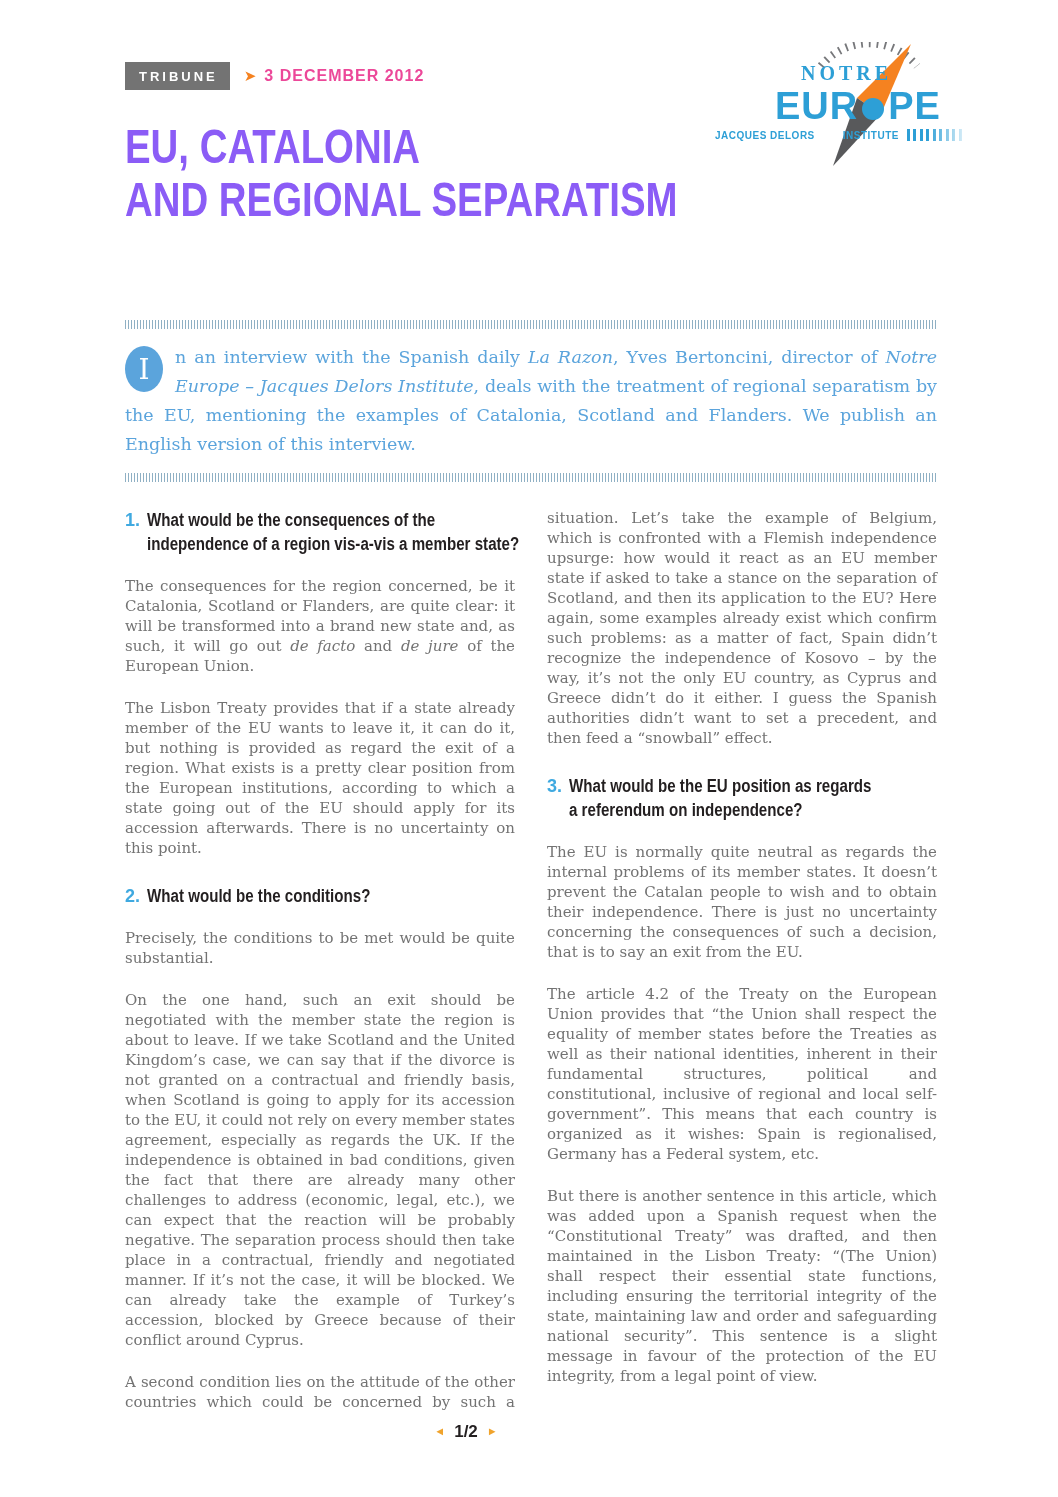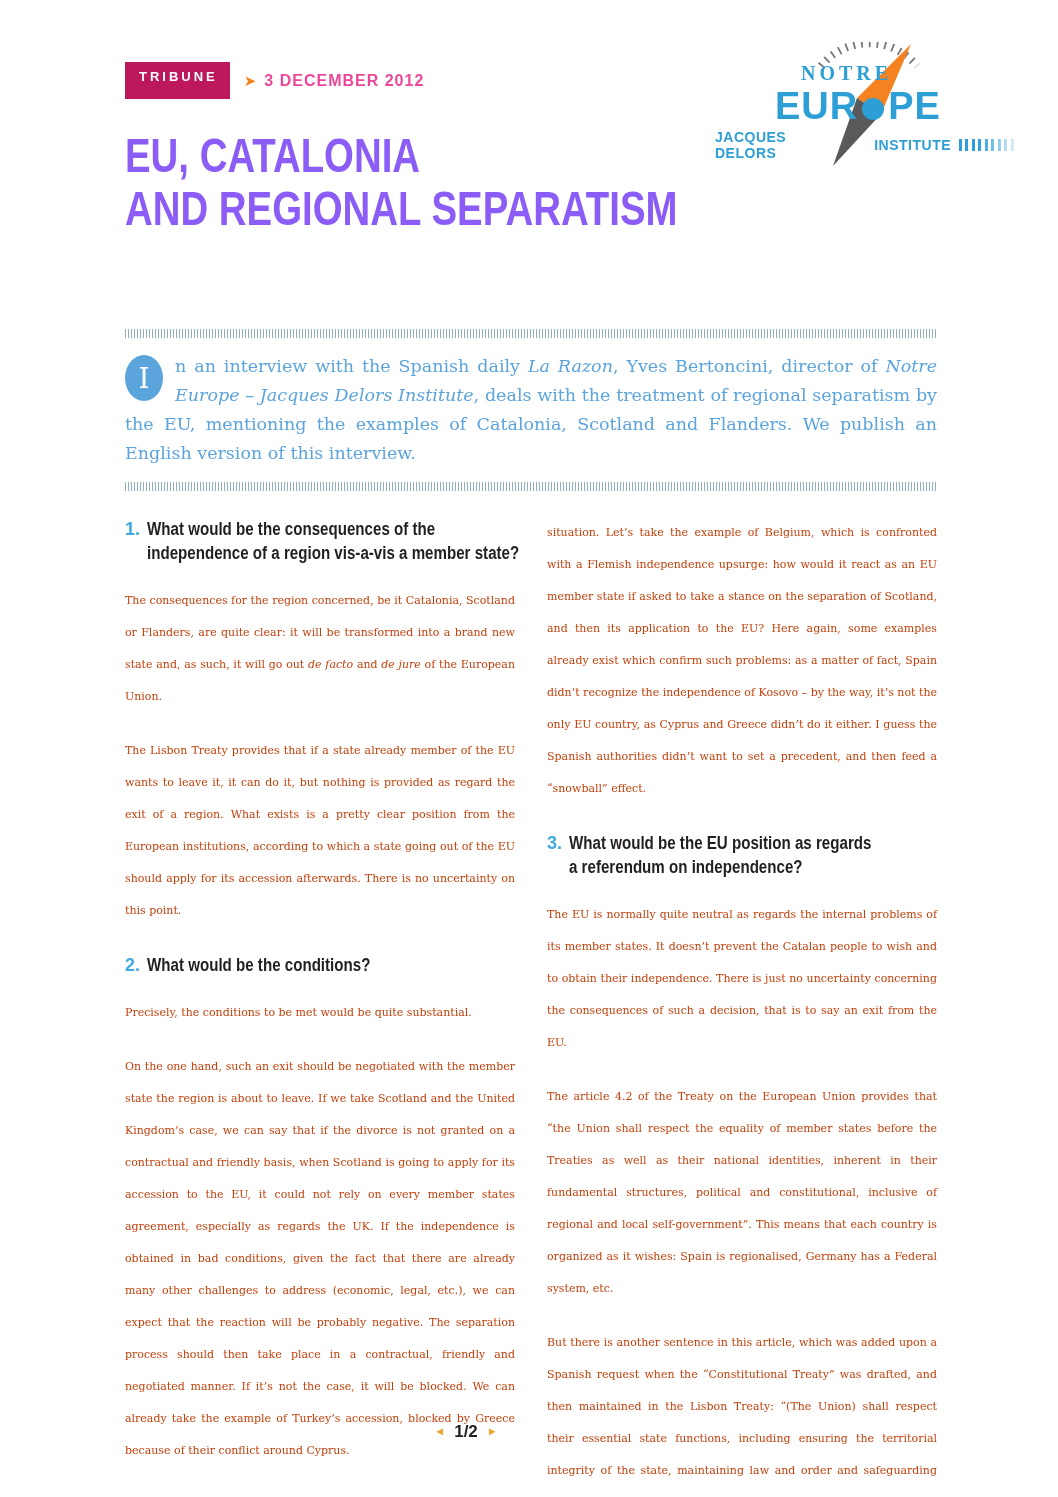--- a/index.html
+++ b/index.html
@@ -9,42 +9,42 @@
     position: relative;
     font-family: "Liberation Sans", sans-serif;
     color: #231f20;
     overflow: hidden;
   }
   .content { position: absolute; left: 125px; top: 0; width: 812px; }
 
   
   .badge-row { margin-top: 62px; display: flex; align-items: center; }
   .tribune-badge {
-    background: #be185d; color: #ffffff;
+    background: #737373; color: #ffffff;
     font-size: 13px; font-weight: bold; letter-spacing: 3px;
-    padding: 7px 12px 15px 14px;
+    padding: 7px 12px 6px 14px;
   }
   .date-arrow { color: #f58220; font-size: 15px; margin: 0 8px 0 14px; }
   .pub-date { color: #ec4899; font-size: 16px; font-weight: bold; letter-spacing: 1px; }
 
   .page-title { margin-top: 30px; font-weight: bold; font-size: 48px; line-height: 53px; color: #8b5cf6; }
   .cond { display: inline-block; transform: scaleX(0.8); transform-origin: 0 0; white-space: nowrap; }
 
   .byline { margin-top: 14px; font-family: "DejaVu Serif", serif; font-size: 15.5px; color: #6d6e71; }
   .byline i { font-style: italic; }
   .byline .sep { margin: 0 6px; }
 
   
   .logo { position: absolute; left: 715px; top: 42px; width: 300px; height: 130px; }
   .logo svg { position: absolute; left: 0; top: 0; z-index: 1; }
   .logo .row { position: relative; z-index: 2; }
   .logo-notre { margin-left: 86px; margin-top: 20px; color: #2d9fd6; font-weight: bold; font-size: 20px; letter-spacing: 4px; font-family: Liberation Serif, serif; }
   .logo-europe { margin-left: 60px; margin-top: 0px; color: #2d9fd6; font-weight: bold; font-size: 38px; line-height: 42px; letter-spacing: 1px; display: flex; align-items: center; }
   .logo-dot { display: inline-block; width: 22px; height: 22px; border-radius: 50%; background: #2d9fd6; margin: 6px 4px 0 4px; }
-  .logo-bottom { margin-top: 2px; color: #2d9fd6; font-weight: bold; font-size: 14px; letter-spacing: 0.5px; display: flex; align-items: center; }
+  .logo-bottom { margin-top: 2px; color: #2d9fd6; font-weight: bold; font-size: 10px; letter-spacing: 0.5px; display: flex; align-items: center; }
   .logo-gap { width: 28px; }
   .logo-bars {
     width: 58px; height: 12px; margin-left: 8px;
     background: repeating-linear-gradient(90deg, #2d9fd6 0 3px, transparent 3px 6.5px);
     -webkit-mask-image: linear-gradient(90deg, #000 0%, #000 35%, rgba(0,0,0,0.15) 100%);
     mask-image: linear-gradient(90deg, #000 0%, #000 35%, rgba(0,0,0,0.15) 100%);
   }
 
   
   .intro { margin-top: 94px; }
@@ -70,22 +70,22 @@
   .col { width: 390px; }
 
   .question { display: flex; margin: 26px 0 20px 0; }
   .question.first { margin-top: 0; }
   .q-num { color: #3fa9e0; font-weight: bold; font-size: 18px; line-height: 24px; margin-right: 7px; flex: none; }
   .q-line { display: block; font-weight: bold; font-size: 18px; line-height: 24px; transform: scaleX(0.84); transform-origin: 0 0; white-space: nowrap; }
   .q-line:empty { display: none; }
 
   .col p {
     font-family: "DejaVu Serif", serif;
-    font-size: 11px; line-height: 32px; text-align: justify;
-    margin-bottom: 22px; color: #c2410c;
+    font-size: 15px; line-height: 20px; text-align: justify;
+    margin-bottom: 22px; color: #737373;
   }
   .col p i { font-style: italic; }
   .force-justify { text-align-last: justify; }
 
   
   .footer {
     position: absolute; left: 0; width: 932px; top: 1422px;
     text-align: center; font-weight: bold; font-size: 17px; color: #231f20;
   }
   .pager-arrow { color: #f0a32c; font-size: 11px; vertical-align: 2px; }

